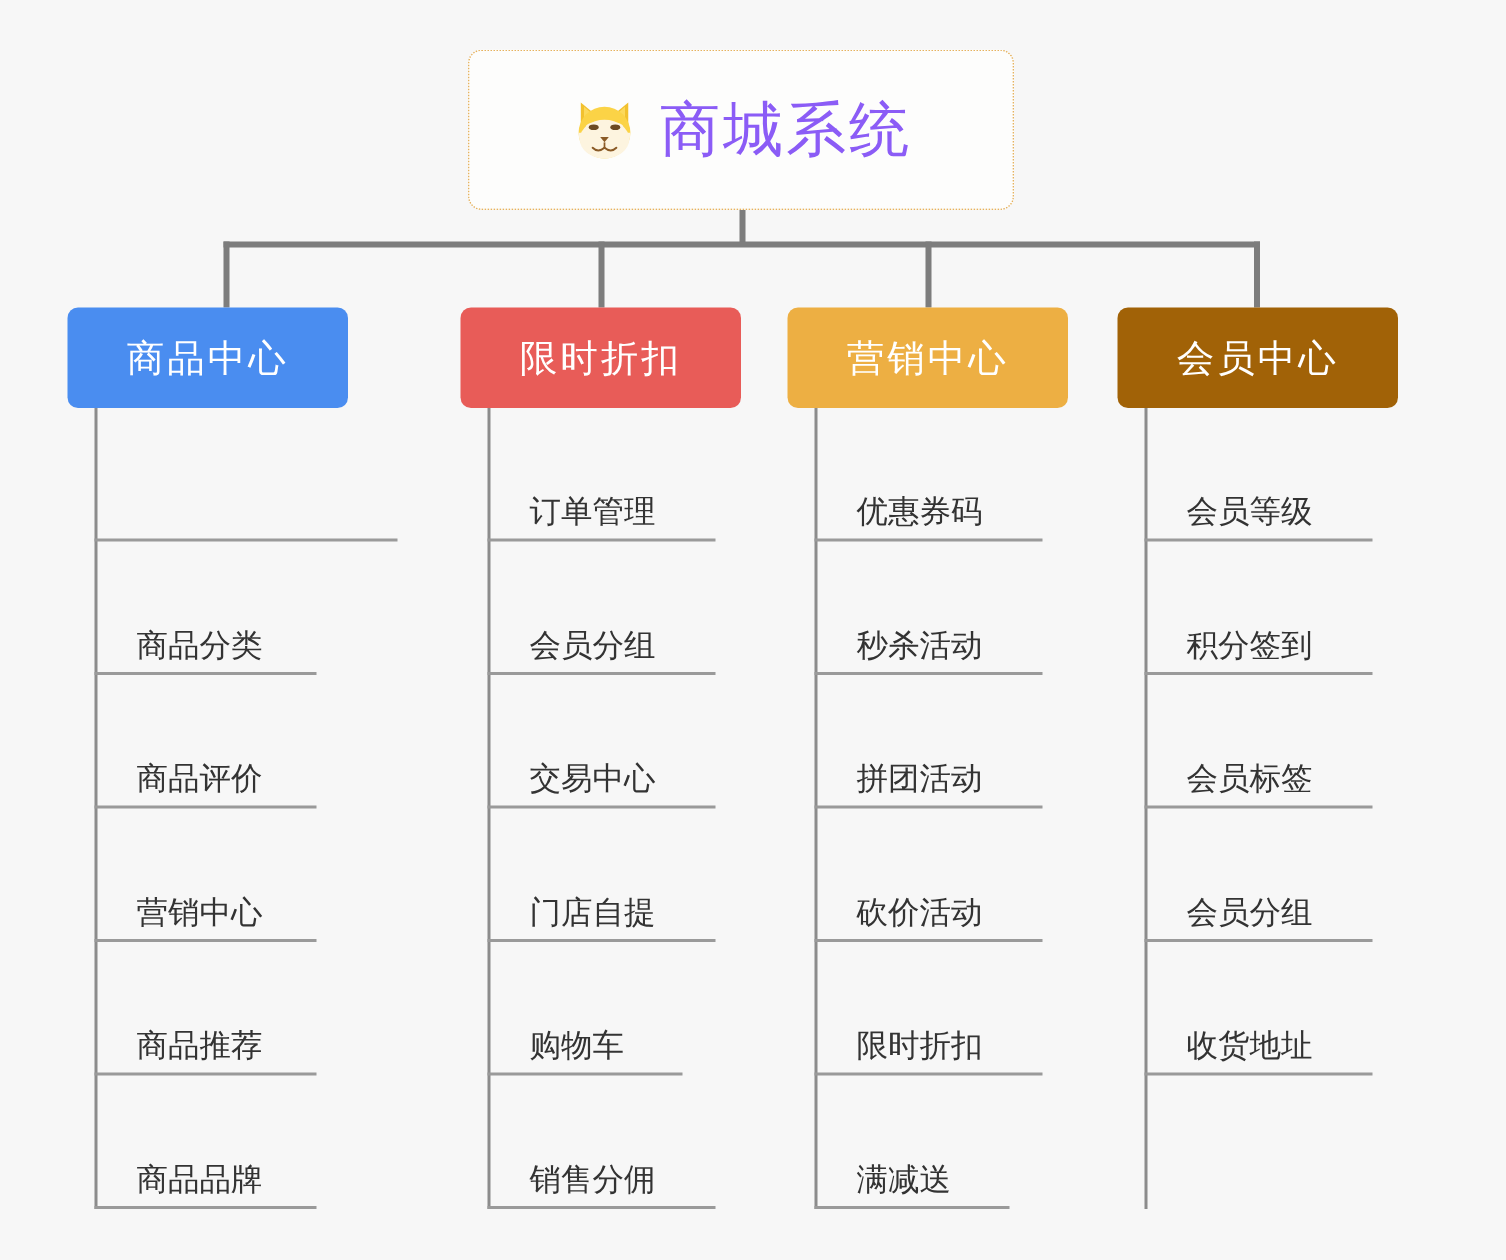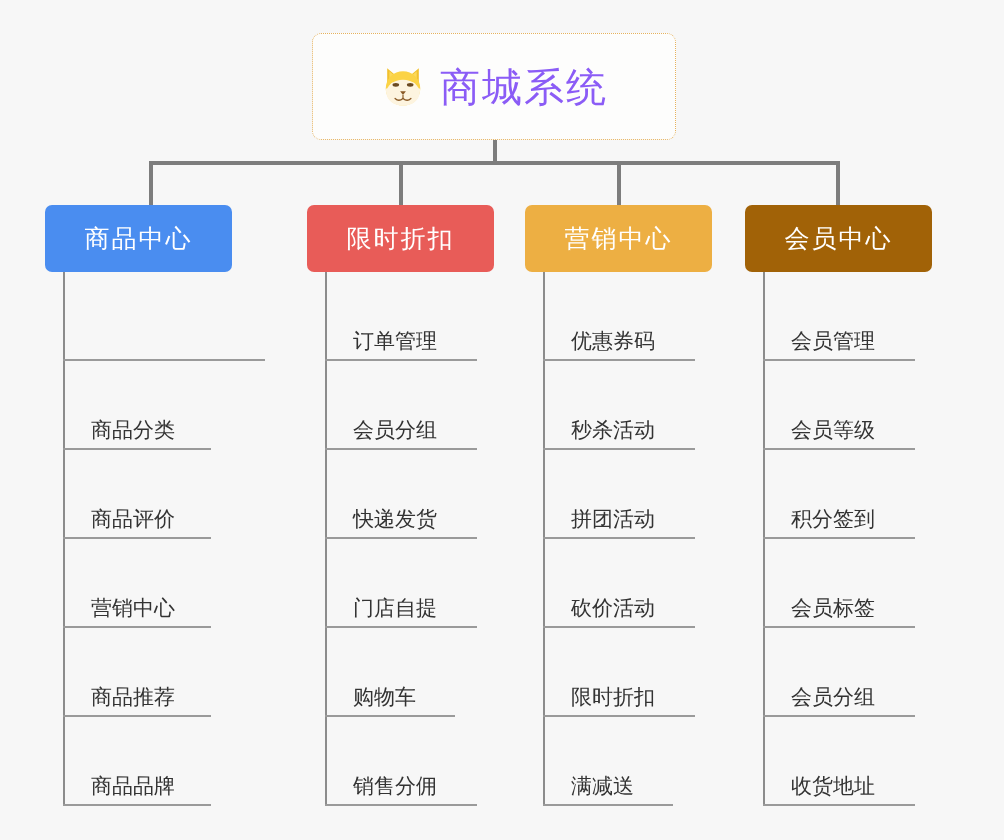--- a/index.html
+++ b/index.html
@@ -206,21 +206,21 @@
           <div class="trunk" style="height: 534px;"></div>
           <div class="leaf">
             <div class="leaf-label">订单管理</div>
             <div class="leaf-rule" style="width: 152px;"></div>
           </div>
           <div class="leaf">
             <div class="leaf-label">会员分组</div>
             <div class="leaf-rule" style="width: 152px;"></div>
           </div>
           <div class="leaf">
-            <div class="leaf-label">快递发货</div>
+            <div class="leaf-label">交易中心</div>
             <div class="leaf-rule" style="width: 152px;"></div>
           </div>
           <div class="leaf">
             <div class="leaf-label">门店自提</div>
             <div class="leaf-rule" style="width: 152px;"></div>
           </div>
           <div class="leaf">
             <div class="leaf-label">购物车</div>
             <div class="leaf-rule" style="width: 130px;"></div>
           </div>
@@ -258,24 +258,20 @@
             <div class="leaf-label">满减送</div>
             <div class="leaf-rule" style="width: 130px;"></div>
           </div>
         </div>
       </div>
       <div class="column" style="left: 745px; width: 187px;">
         <div class="cat-header" style="background: #a16207; width: 187px;">会员中心</div>
         <div class="branch" style="height: 534px;">
           <div class="trunk" style="height: 534px;"></div>
           <div class="leaf">
-            <div class="leaf-label">会员管理</div>
-            <div class="leaf-rule" style="width: 152px;"></div>
-          </div>
-          <div class="leaf">
             <div class="leaf-label">会员等级</div>
             <div class="leaf-rule" style="width: 152px;"></div>
           </div>
           <div class="leaf">
             <div class="leaf-label">积分签到</div>
             <div class="leaf-rule" style="width: 152px;"></div>
           </div>
           <div class="leaf">
             <div class="leaf-label">会员标签</div>
             <div class="leaf-rule" style="width: 152px;"></div>

